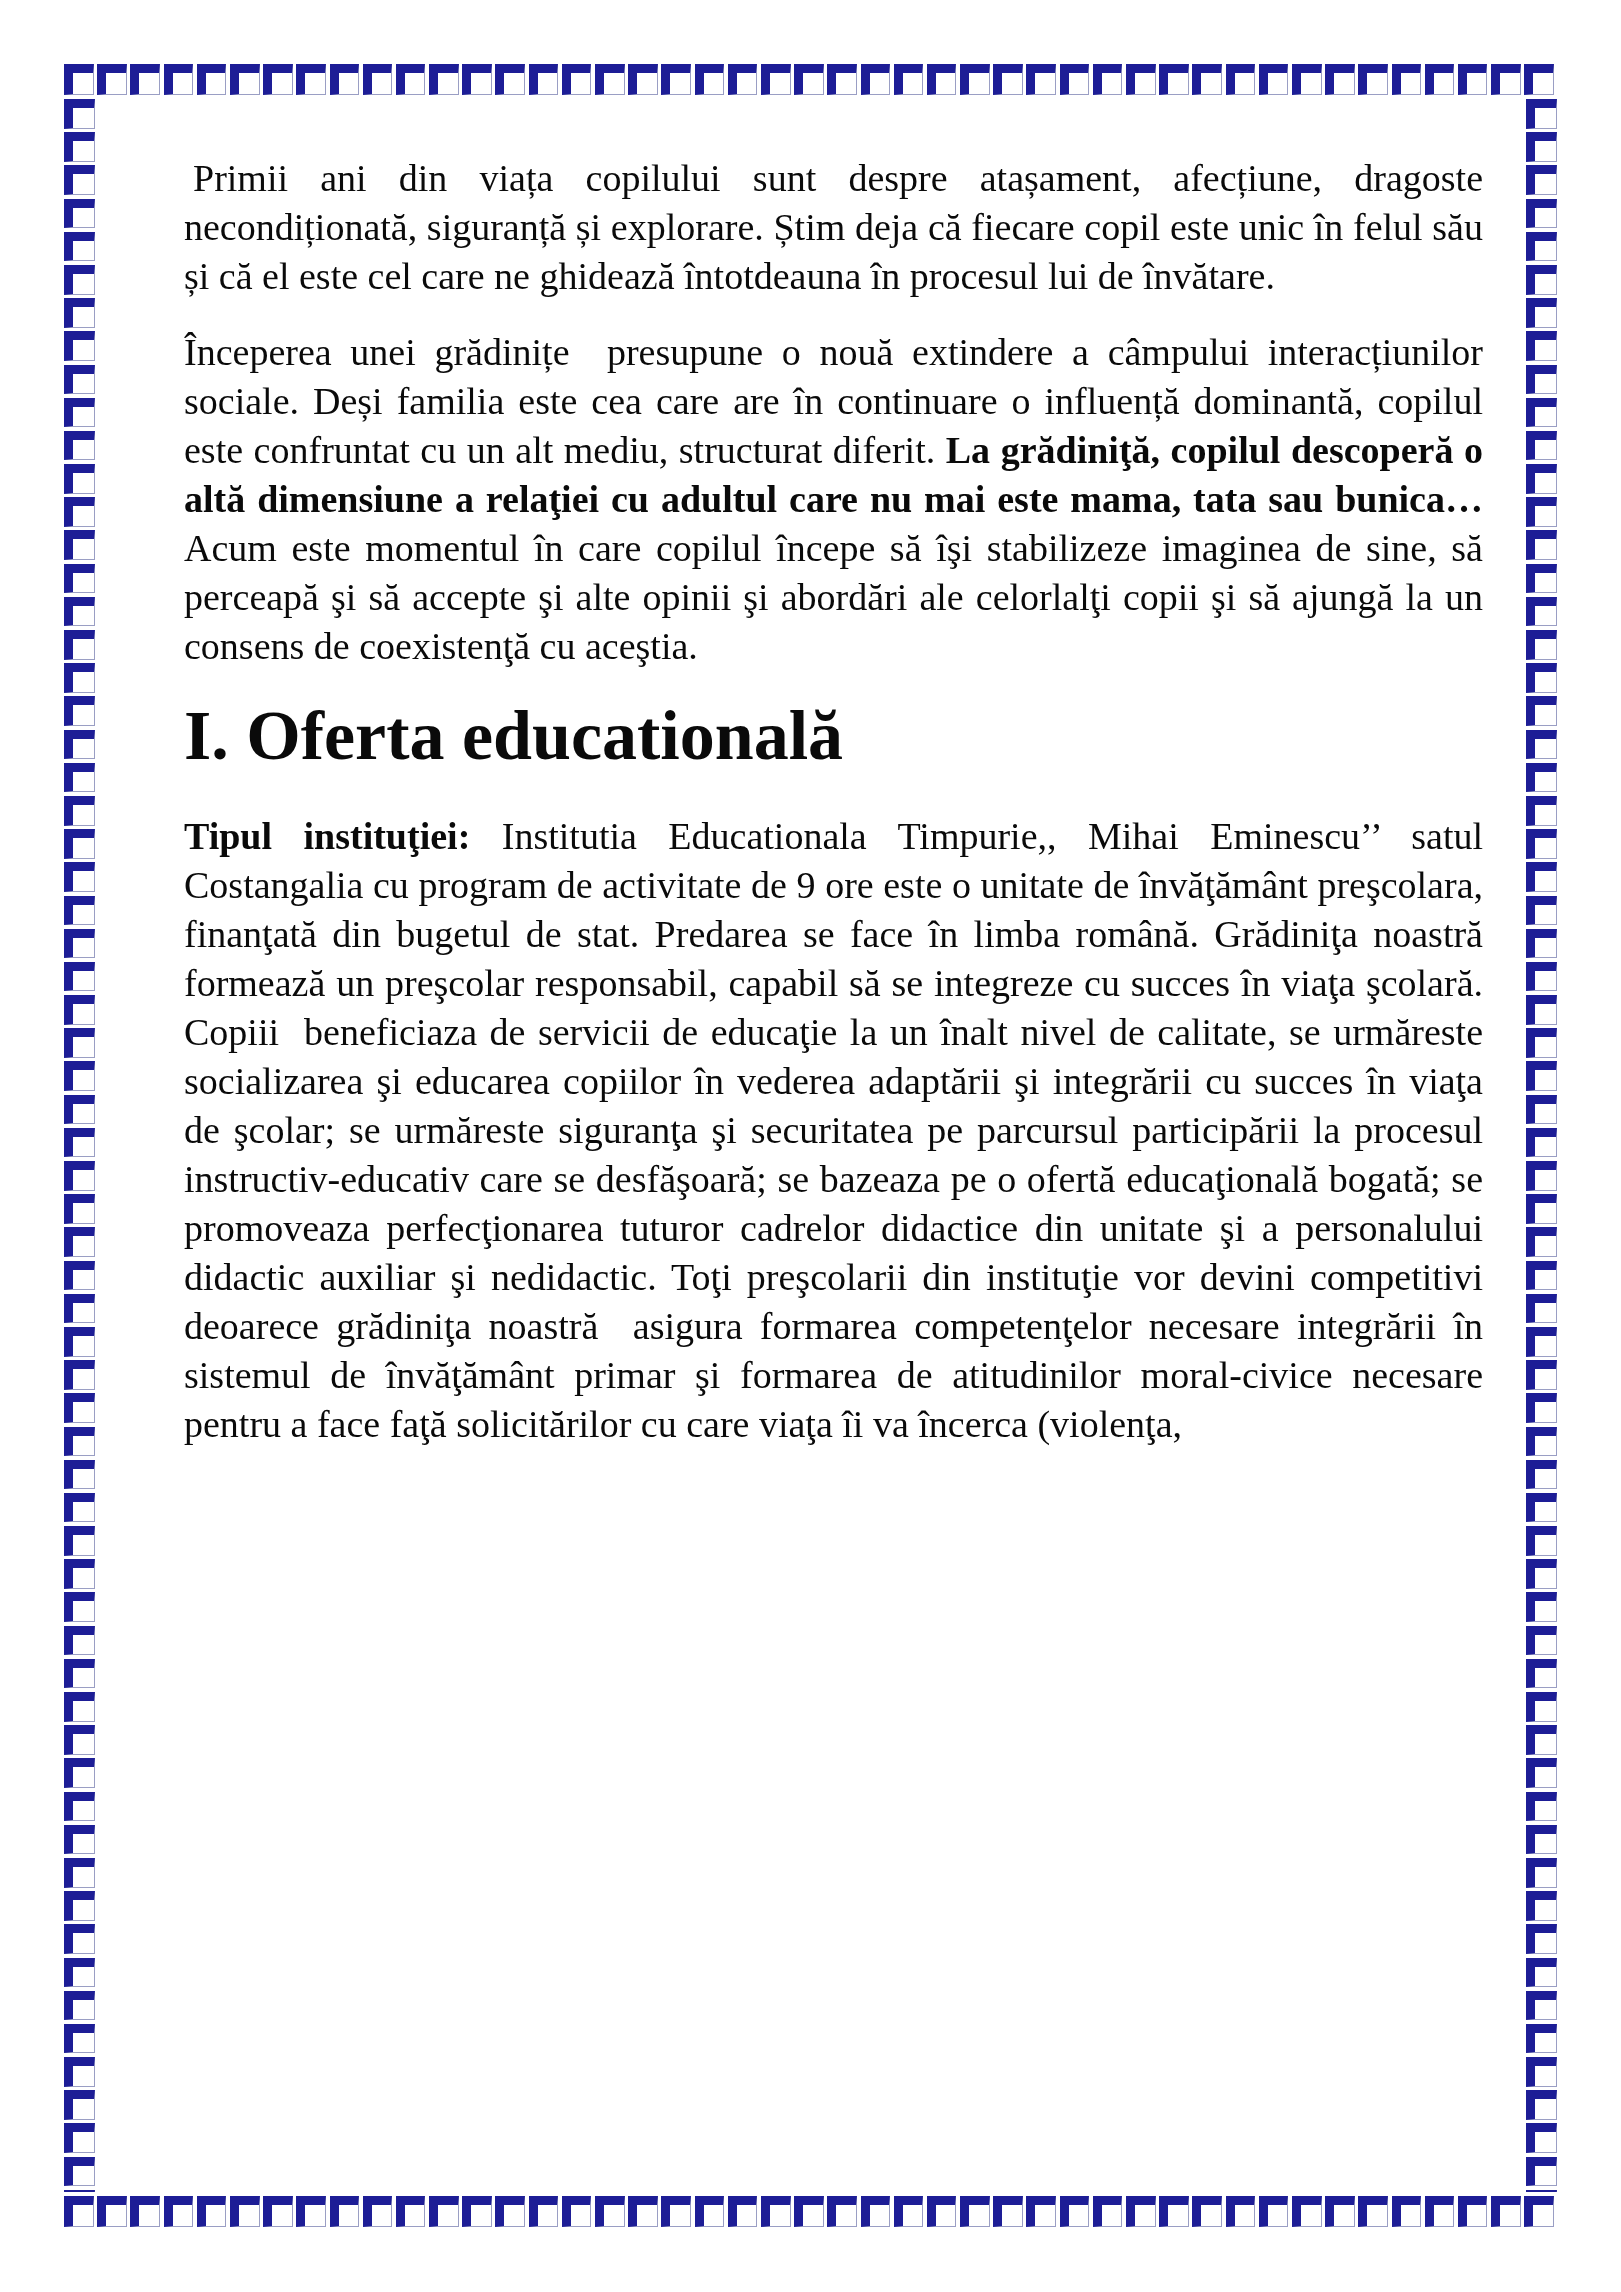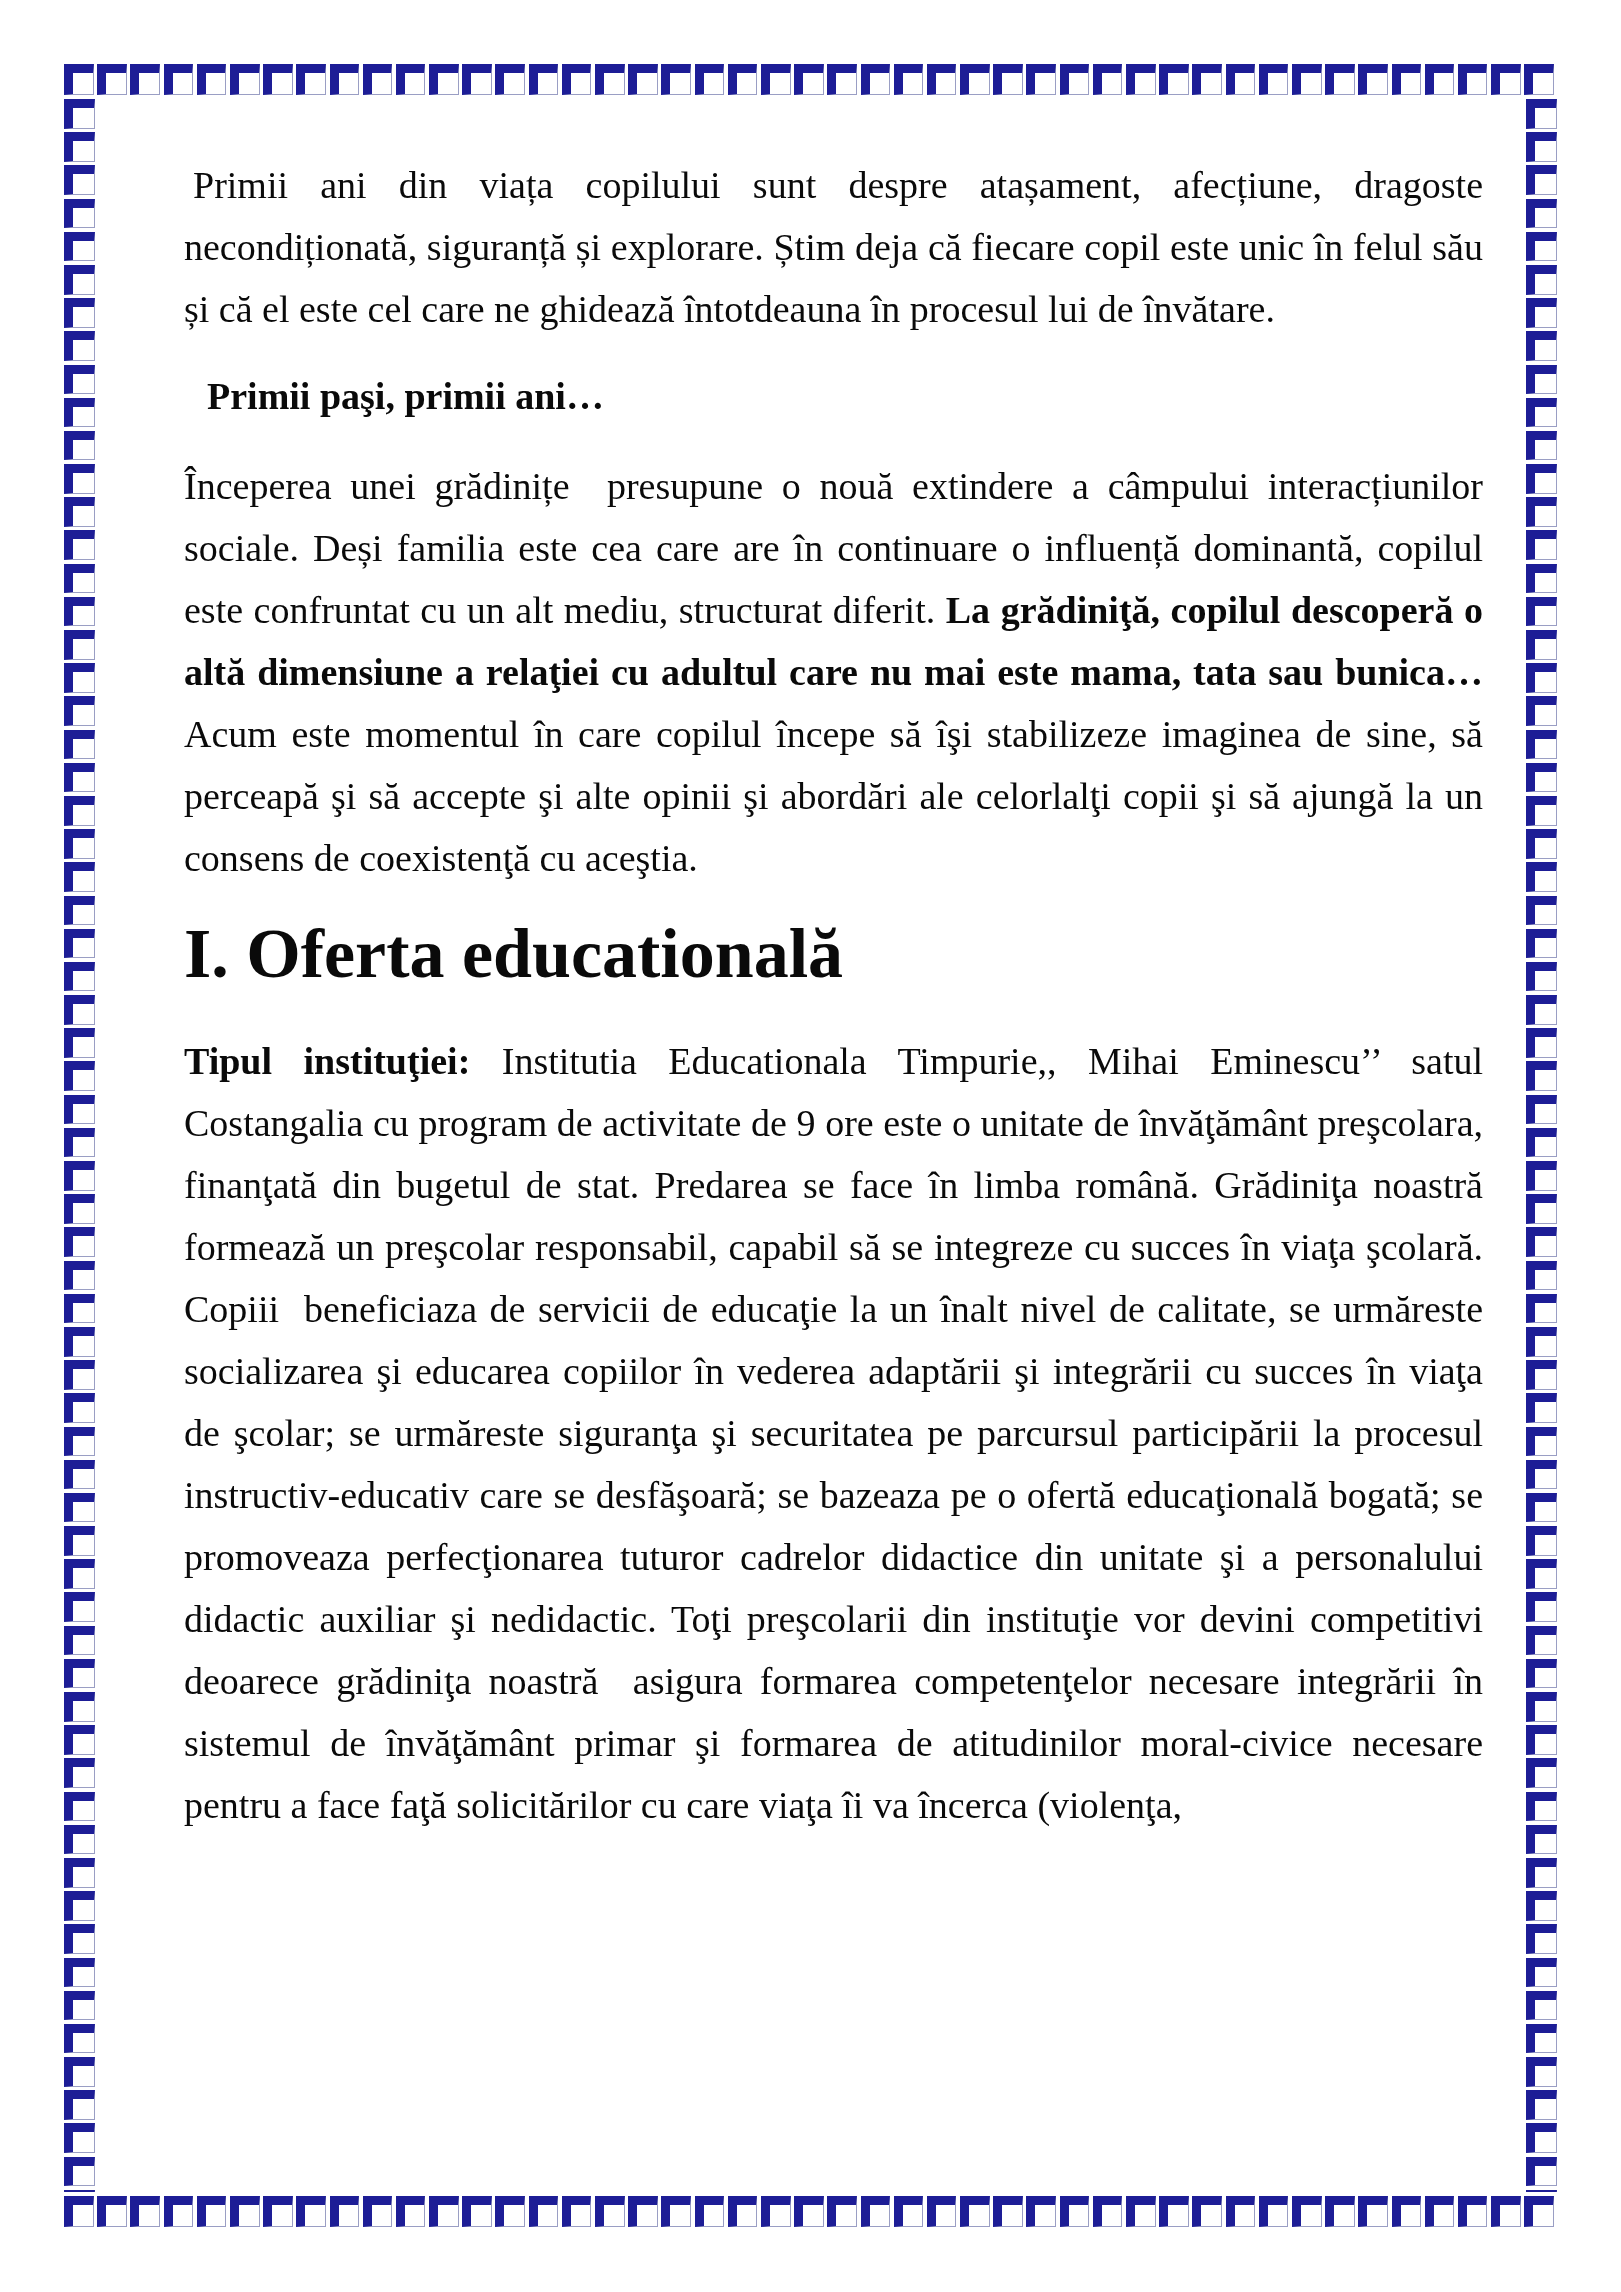--- a/index.html
+++ b/index.html
@@ -38,21 +38,21 @@
   .bv{width:31px;height:29.6px;}
   
   .doc-body{
     position:absolute;
     left:184px; top:154px;
     width:1299px;
   }
   .para{
     margin:0 0 21.5px 0;
     font-size:38px;
-    line-height:62px;
+    line-height:49px;
     text-align:justify;
   }
   .para span{white-space:pre-wrap;}
   .para-intro{text-indent:9px;margin-bottom:27px;}
   .subheading{
     margin:0 0 30px 0;
     font-size:38px;
     line-height:58px;
     font-weight:bold;
     text-indent:23px;
@@ -299,21 +299,20 @@
       <div class="bu bv"></div>
       <div class="bu bv"></div>
       <div class="bu bv"></div>
       <div class="bu bv"></div>
     </div>
 
   <main class="doc-body">
 
     <p class="para para-intro"><span>Primii ani din viața copilului sunt despre atașament, afecțiune, dragoste necondiționată, siguranță și explorare. Știm deja că fiecare copil este unic în felul său și că el este cel care ne ghidează întotdeauna în procesul lui de învătare.</span></p>
 
-    <p class="subheading">Primii paşi, primii ani…</p>
 
 
     <p class="para"><span>Începerea unei grădinițe  presupune o nouă extindere a câmpului interacțiunilor sociale. Deși familia este cea care are în continuare o influență dominantă, copilul este confruntat cu un alt mediu, structurat diferit. </span><span class="b">La grădiniţă, copilul descoperă o altă dimensiune a relaţiei cu adultul care nu mai este mama, tata sau bunica… </span><span>Acum este momentul în care copilul începe să îşi stabilizeze imaginea de sine, să perceapă şi să accepte şi alte opinii şi abordări ale celorlalţi copii şi să ajungă la un consens de coexistenţă cu aceştia.</span></p>
 
     <h1 class="section-title">I. Oferta educatională</h1>
 
     <p class="para"><span class="b i">Tipul instituţiei: </span><span>Institutia Educationala Timpurie,, Mihai Eminescu’’ satul Costangalia cu program de activitate de 9 ore este o unitate de învăţământ preşcolara, finanţată din bugetul de stat. Predarea se face în limba română. Grădiniţa noastră formează un preşcolar responsabil, capabil să se integreze cu succes în viaţa şcolară. Copiii  beneficiaza de servicii de educaţie la un înalt nivel de calitate, se urmăreste socializarea şi educarea copiilor în vederea adaptării şi integrării cu succes în viaţa de şcolar; se urmăreste siguranţa şi securitatea pe parcursul participării la procesul instructiv-educativ care se desfăşoară; se bazeaza pe o ofertă educaţională bogată; se promoveaza perfecţionarea tuturor cadrelor didactice din unitate şi a personalului didactic auxiliar şi nedidactic. Toţi preşcolarii din instituţie vor devini competitivi deoarece grădiniţa noastră  asigura formarea competenţelor necesare integrării în sistemul de învăţământ primar şi formarea de atitudinilor moral-civice necesare pentru a face faţă solicitărilor cu care viaţa îi va încerca (violenţa,</span></p>
 
   </main>
 </div>

